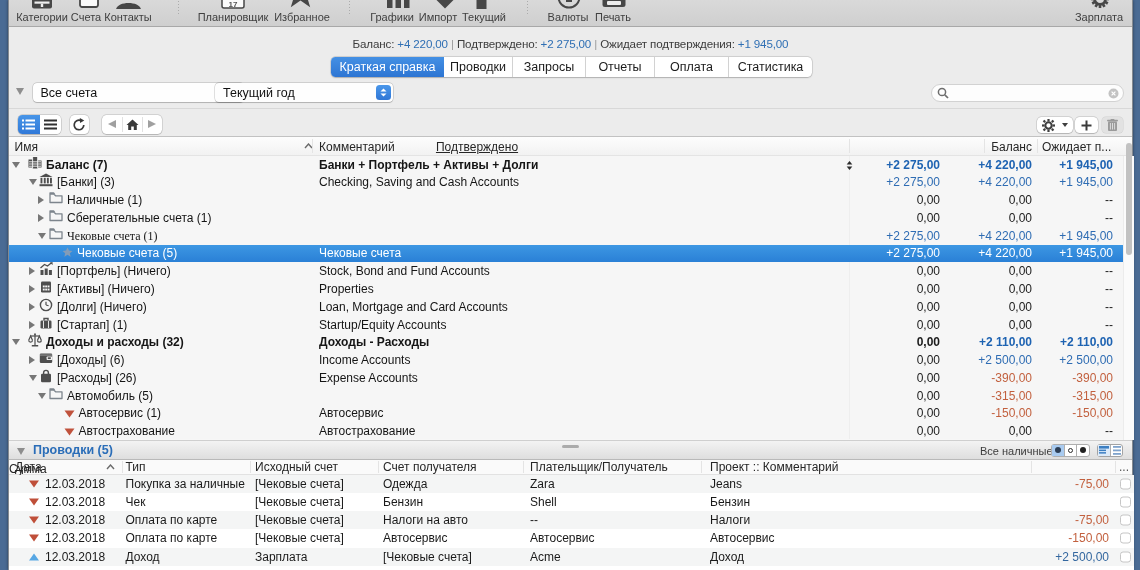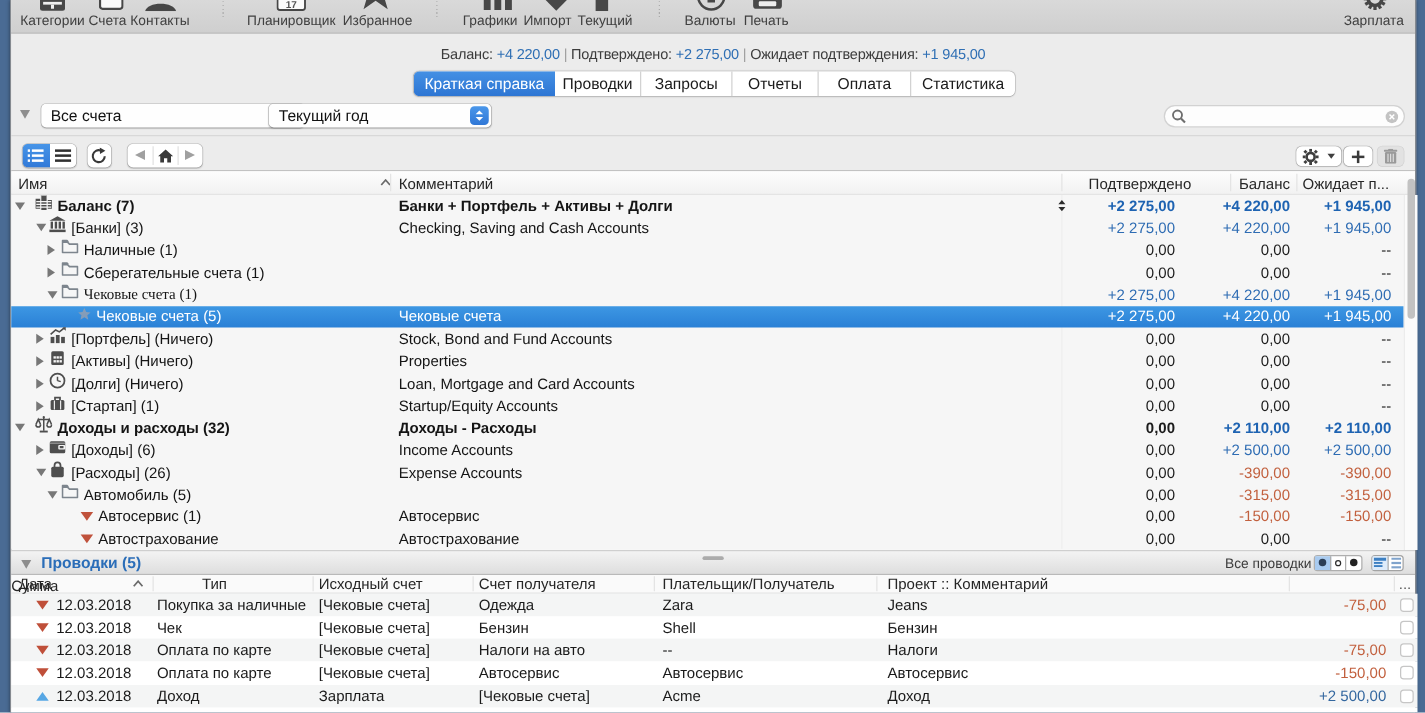--- a/index.html
+++ b/index.html
@@ -239,21 +239,21 @@
           <line x1="7.6" y1="4" x2="7.6" y2="10.5"></line>
         </g>
       </svg>
     </div>
 <div class="abs" style="left:0;top:137px;width:1123px;height:18.5px;background:linear-gradient(#fdfdfd,#f2f2f2);border-bottom:1px solid #e4e4e4;box-sizing:border-box;">
 <div class="bhead" style="left:5.5px;top:2.5px;">Имя</div>
 <svg width="9" height="6" viewBox="0 0 9 6" style="position:absolute;left:295px;top:6px;">
         <path d="M1,5 L4.5,1 L8,5" fill="none" stroke="#6b6b6b" stroke-width="1.4"></path>
       </svg>
 <div class="bhead" style="left:310px;top:2.5px;">Комментарий</div>
-<div class="bhead" style="left:12px;width:932px;top:2.5px;text-align:right;">Подтверждено</div>
+<div class="bhead" style="left:2px;width:932px;top:2.5px;text-align:center;text-decoration:underline;">Подтверждено</div>
 <div class="bhead" style="left:0;width:1023px;top:2.5px;text-align:right;">Баланс</div>
 <div class="bhead" style="left:1033px;top:2.5px;">Ожидает п...</div>
 <div class="bsep" style="left:302.5px;"></div>
 <div class="bsep" style="left:840px;"></div>
 <div class="bsep" style="left:975px;"></div>
 <div class="bsep" style="left:1028px;"></div>
 </div>
 <div class="abs" style="left:0;top:155.8px;width:1123px;height:283.7px;background:#f6f6f6;">
 <div class="abs" style="left:840px;top:0;bottom:0;width:1px;background:#eeeeee;"></div>
 <div class="row" style="top:0.00px;">
@@ -478,21 +478,21 @@
 <div class="rnum" style="left:0;width:1023px;text-align:right;color:#1b1b1b;"><span>0,00</span></div>
 <div class="rnum" style="left:0;width:1104px;text-align:right;color:#1b1b1b;"><span>--</span></div>
 </div>
 <div class="abs" style="left:1114px;top:0;width:11px;height:284px;background:#fbfbfb;border-left:1px solid #ececec;box-sizing:border-box;"></div>
 <div class="abs" style="left:1116.5px;top:-13px;width:6.5px;height:112px;background:#c2c2c2;border-radius:3.5px;"></div>
 </div>
 <div class="abs" style="left:0;top:439.5px;width:1123px;height:20px;background:linear-gradient(#f3f3f3,#dedede);border-top:1px solid #cfcfcf;border-bottom:1px solid #b9b9b9;box-sizing:border-box;">
 <div style="position:absolute;left:8px;top:7px;width:0;height:0;border-top:7px solid #8d8d8d;border-left:4.5px solid transparent;border-right:4.5px solid transparent;"></div>
 <div style="position:absolute;left:24px;top:2.5px;font-size:12.5px;font-weight:bold;color:#2a6db8;">Проводки (5)</div>
 <div style="position:absolute;left:553px;top:4px;width:17px;height:3.5px;border-radius:2px;background:#ababab;"></div>
-<div style="position:absolute;left:971px;top:4px;font-size:11px;color:#3c3c3c;">Все проводки</div>
+<div style="position:absolute;left:971px;top:4px;font-size:11px;color:#3c3c3c;">Все наличные</div>
 <div style="position:absolute;left:1042px;top:3px;width:39px;height:13px;border:1px solid #aeaeae;border-radius:3px;background:#fff;box-sizing:border-box;display:flex;">
 <div style="width:13px;background:#a9cbf0;display:flex;align-items:center;justify-content:center;border-right:1px solid #aeaeae;box-sizing:border-box;">
           <div style="width:6px;height:6px;border-radius:50%;background:#2c3e55;"></div>
         </div>
 <div style="width:12px;display:flex;align-items:center;justify-content:center;border-right:1px solid #aeaeae;box-sizing:border-box;">
           <div style="width:5px;height:5px;border-radius:50%;border:1.4px solid #2c2c2c;box-sizing:border-box;"></div>
         </div>
 <div style="width:12px;display:flex;align-items:center;justify-content:center;">
           <div style="width:6px;height:6px;border-radius:50%;background:#222;"></div>
         </div>
@@ -513,21 +513,21 @@
               <rect x="0" y="0" width="8" height="1.8"></rect>
               <rect x="0" y="3.5" width="8" height="1.8"></rect>
               <rect x="0" y="7" width="8" height="1.8"></rect>
             </g>
           </svg>
         </div>
       </div>
 </div>
 <div class="abs" style="left:0;top:459.5px;width:1123px;height:15px;background:#fafafa;border-bottom:1px solid #e2e2e2;box-sizing:border-box;">
 <div class="bhead" style="left:6px;top:0.5px;">Дата</div>
-<div class="bhead" style="left:116.5px;top:0.5px;margin-left:36px;">Тип</div>
+<div class="bhead" style="left:116.5px;top:0.5px;">Тип</div>
 <div class="bhead" style="left:246px;top:0.5px;">Исходный счет</div>
 <div class="bhead" style="left:374px;top:0.5px;">Счет получателя</div>
 <div class="bhead" style="left:521px;top:0.5px;">Плательщик/Получатель</div>
 <div class="bhead" style="left:701px;top:0.5px;">Проект :: Комментарий</div>
 <svg width="9" height="6" viewBox="0 0 9 6" style="position:absolute;left:97px;top:4.5px;">
         <path d="M1,5 L4.5,1 L8,5" fill="none" stroke="#6b6b6b" stroke-width="1.4"></path>
       </svg>
 <div class="bhead" style="left:0;width:1102px;top:2px;">Сумма</div>
 <div class="bhead" style="left:1110px;top:0.5px;color:#555;">...</div>
 <div class="bsep" style="left:112.6px;top:1px;bottom:1px;"></div>

